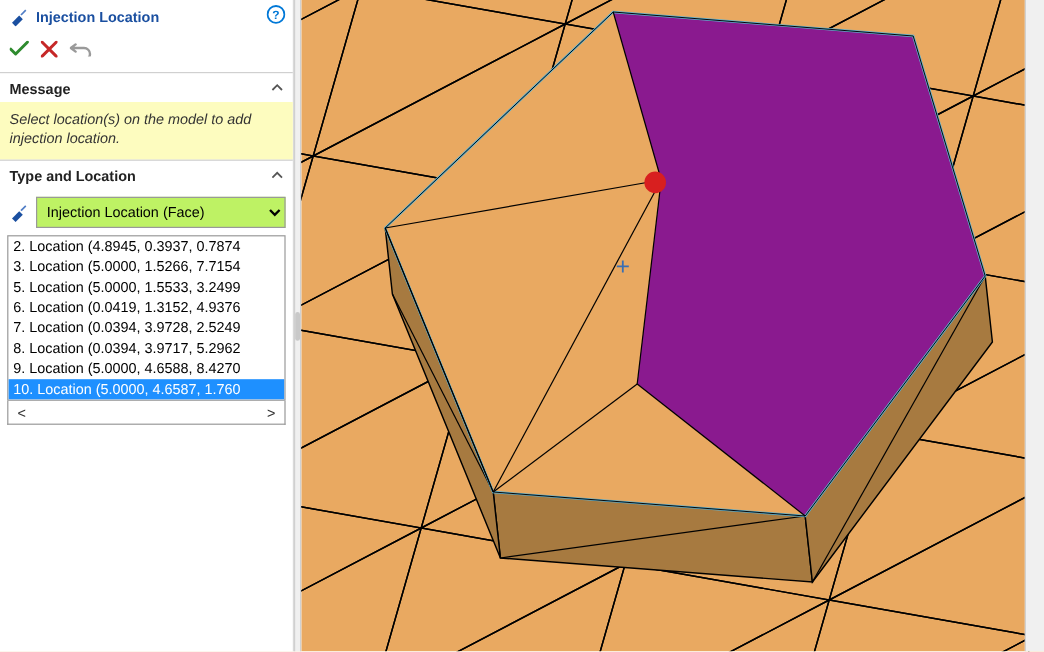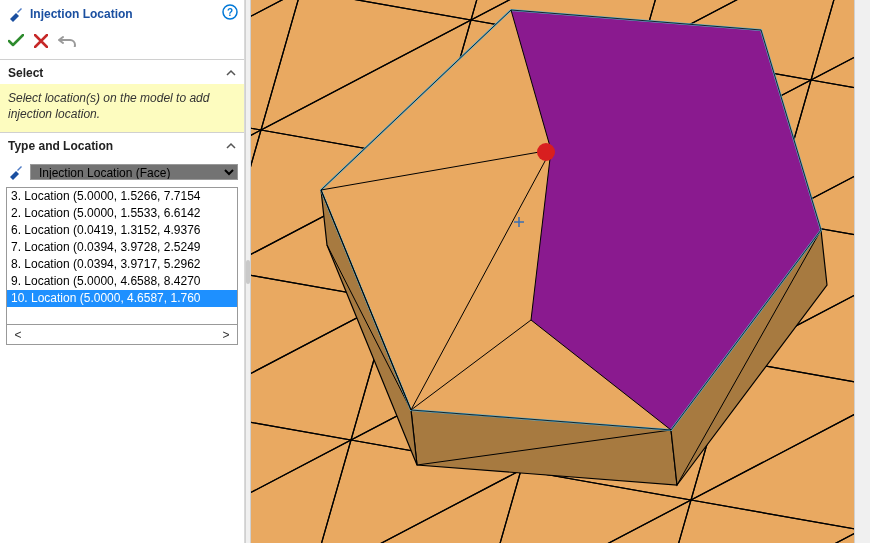--- a/index.html
+++ b/index.html
@@ -12,21 +12,21 @@
   .action-row { display: flex; align-items: center; gap: 10px; padding: 4px 8px 8px 8px; }
   .action-row .ok { color: #2e8b2e; font-size: 14px; font-weight: bold; }
   .action-row .cancel { color: #c62828; font-size: 14px; font-weight: bold; }
   .action-row .undo { color: #8a8a8a; font-size: 16px; }
   .section-header { display: flex; align-items: center; justify-content: space-between; padding: 6px 8px 4px 8px; border-top: 1px solid #d0d0d0; color: #222; font-weight: bold; }
   .section-header .chev { color: #555; font-size: 11px; }
   .msg-body { background: #fdfcbf; padding: 6px 8px 10px 8px; color: #333; line-height: 1.35; font-style: italic; }
   .type-body { padding: 6px 6px 8px 6px; }
   .type-row { display: flex; align-items: center; gap: 6px; margin-bottom: 6px; }
   .type-icon { width: 18px; height: 18px; display: inline-flex; align-items: center; justify-content: center; color: #1a4fa0; }
-  .type-select { flex: 1; font-size: 12px; height: 16px; border: 1px solid #999; background: #737373; padding: 0 4px; }
+  .type-select { flex: 1; font-size: 12px; height: 26px; border: 1px solid #999; background: #bef264; padding: 0 4px; }
   .listbox { border: 1px solid #999; height: 138px; overflow: hidden; position: relative; background: #fff; }
   .listbox .item { padding: 1px 4px; white-space: nowrap; overflow: hidden; font-size: 12px; line-height: 15px; color: #000; }
   .listbox .item.selected { background: #1e90ff; color: #fff; }
   .scroll-ctrl { display: flex; align-items: center; justify-content: space-between; padding: 2px 2px; border: 1px solid #999; border-top: none; height: 20px; font-size: 12px; color: #333; }
   .scroll-ctrl .arrow { width: 18px; text-align: center; cursor: pointer; user-select: none; }
   .splitter { width: 6px; background: #f0f0f0; border-left: 1px solid #d0d0d0; border-right: 1px solid #d0d0d0; position: relative; }
   .splitter .grip { position: absolute; top: 50%; left: 50%; transform: translate(-50%,-50%); width: 4px; height: 24px; background: #c9c9c9; border-radius: 2px; }
   .viewport { flex: 1; position: relative; overflow: hidden; }
   .viewport svg { display: block; }
   .vscroll { position: absolute; right: 0; top: 0; bottom: 0; width: 16px; background: #f0f0f0; border-left: 1px solid #d0d0d0; }
@@ -63,21 +63,21 @@
           </svg>
       </span>
       <span class="undo">
         <svg width="20" height="14" viewBox="0 0 20 14">
             <path d="M5 4 L1 7 L5 10 M1 7 H12 A5 5 0 0 1 12 17" stroke="#9a9a9a" stroke-width="2" fill="none" stroke-linecap="round" stroke-linejoin="round"></path>
           </svg>
       </span>
     </div>
 
     <div class="section-header">
-      <span>Select</span>
+      <span>Message</span>
       <span class="chev">
         <svg width="10" height="8" viewBox="0 0 10 8">
             <path d="M1 6 L5 2 L9 6" stroke="#555" stroke-width="1.5" fill="none"></path>
           </svg>
       </span>
     </div>
     <div class="msg-body">Select location(s) on the model to add injection location.</div>
 
     <div class="section-header">
       <span>Type and Location</span>
@@ -93,22 +93,23 @@
           <svg width="16" height="16" viewBox="0 0 16 16">
               <path d="M3 13 L9 7 L12 10 L6 16 Z" fill="#1a4fa0"></path>
               <path d="M10 6 L14 2 L15 3 L11 7 Z" fill="#507dc6"></path>
             </svg>
         </span>
         <select class="type-select">
           <option>Injection Location (Face)</option>
         </select>
       </div>
       <div class="listbox" id="listbox">
+          <div class="item">2. Location (4.8945, 0.3937, 0.7874</div>
           <div class="item">3. Location (5.0000, 1.5266, 7.7154</div>
-          <div class="item">2. Location (5.0000, 1.5533, 6.6142</div>
+          <div class="item">5. Location (5.0000, 1.5533, 3.2499</div>
           <div class="item">6. Location (0.0419, 1.3152, 4.9376</div>
           <div class="item">7. Location (0.0394, 3.9728, 2.5249</div>
           <div class="item">8. Location (0.0394, 3.9717, 5.2962</div>
           <div class="item">9. Location (5.0000, 4.6588, 8.4270</div>
           <div class="item selected">10. Location (5.0000, 4.6587, 1.760</div>
         </div>
       <div class="scroll-ctrl">
         <span class="arrow">&lt;</span>
         <span class="arrow">&gt;</span>
       </div>

